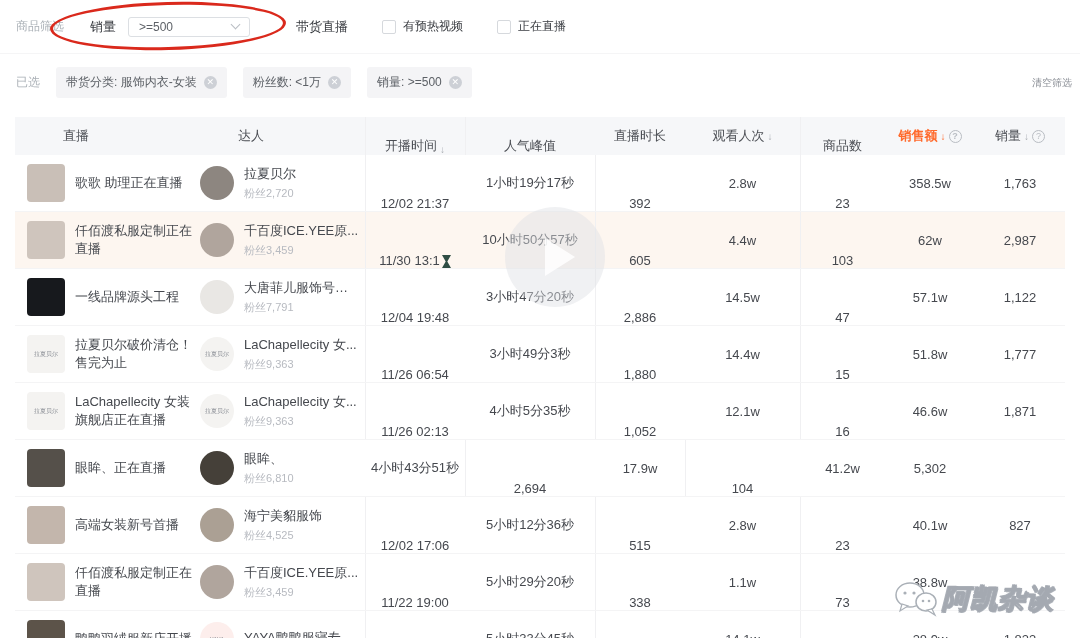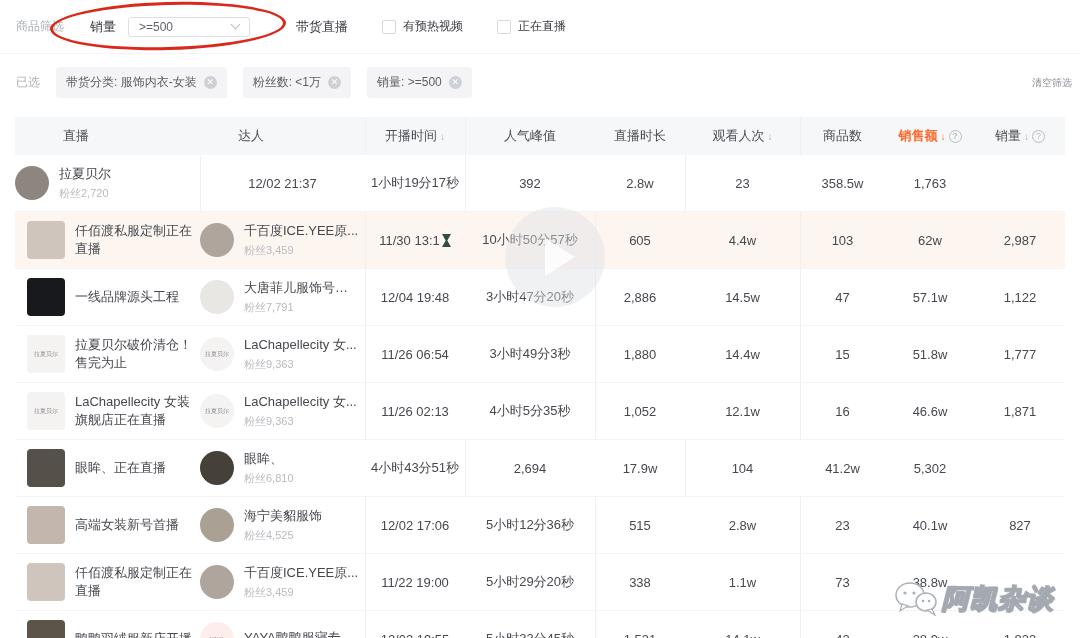--- a/index.html
+++ b/index.html
@@ -41,21 +41,21 @@
   .th.sales { color:#ff6a2c; font-weight:bold; }
   .arrow { font-size:10px; color:#a9adb3; }
   .th.sales .arrow { color:#ff6a2c; }
   .info { width:13px; height:13px; border:1px solid #b9bdc3; border-radius:50%; color:#b9bdc3;
     font-size:9px; line-height:11px; text-align:center; }
   .tr { height:57px; border-bottom:1px solid #f4f4f5; background:#fff; }
   .tr.hl { background:#fdf6f0; }
   .td { display:flex; align-items:center; justify-content:center; font-size:13px; color:#45484e; height:100%; }
   .td.live { justify-content:flex-start; gap:10px; padding-left:12px; }
   .td.talent { justify-content:flex-start; gap:10px; }
-  .vl { box-shadow: inset 1px 0 0 #f0f0f2; }
+  .vl { box-shadow: inset 1px 0 0 #f0f0f2; align-items: flex-end; }
   .av-sq { width:38px; height:38px; border-radius:4px; flex:0 0 38px; overflow:hidden;
     display:flex; align-items:center; justify-content:center; font-size:6px; color:#8b8f96; }
   .av-ci { width:34px; height:34px; border-radius:50%; flex:0 0 34px; overflow:hidden;
     display:flex; align-items:center; justify-content:center; font-size:6px; color:#8b8f96; }
   .ltitle { line-height:1.4; max-width:118px; }
   .tname { max-width:116px; white-space:nowrap; overflow:hidden; text-overflow:ellipsis; }
   .fans { font-size:11px; color:#b7bac0; margin-top:3px; }
   .hourglass { margin-left:2px; }
 
   
@@ -131,20 +131,24 @@
       <span class="info">?</span>
     </div>
     <div class="th">
       <span>销量</span>
       <span class="arrow">↓</span>
       <span class="info">?</span>
     </div>
   </div>
   <div id="tbody">
   <div class="tr">
+    <div class="td live">
+      <div class="av-sq" style="background: rgb(201, 191, 183);"></div>
+      <div class="ltitle">歌歌 助理正在直播</div>
+    </div>
     <div class="td talent">
       <div class="av-ci" style="background: rgb(141, 134, 128);"></div>
       <div>
         <div class="tname">拉夏贝尔</div>
         <div class="fans">粉丝2,720</div>
       </div>
     </div>
     <div class="td vl">
       <span>12/02 21:37</span>
 

